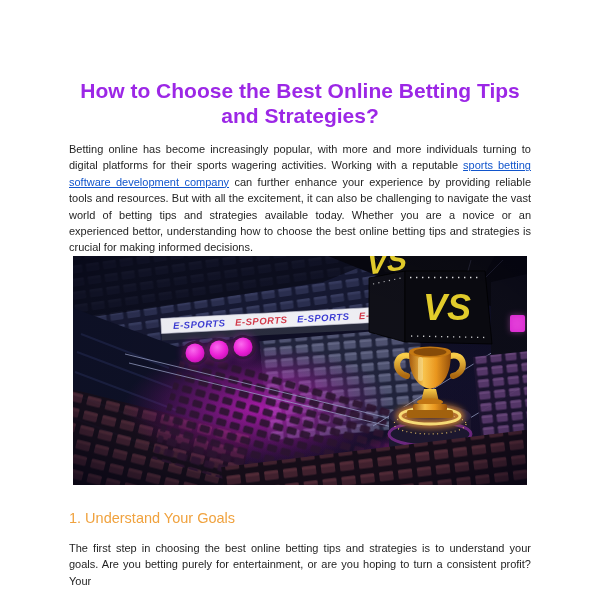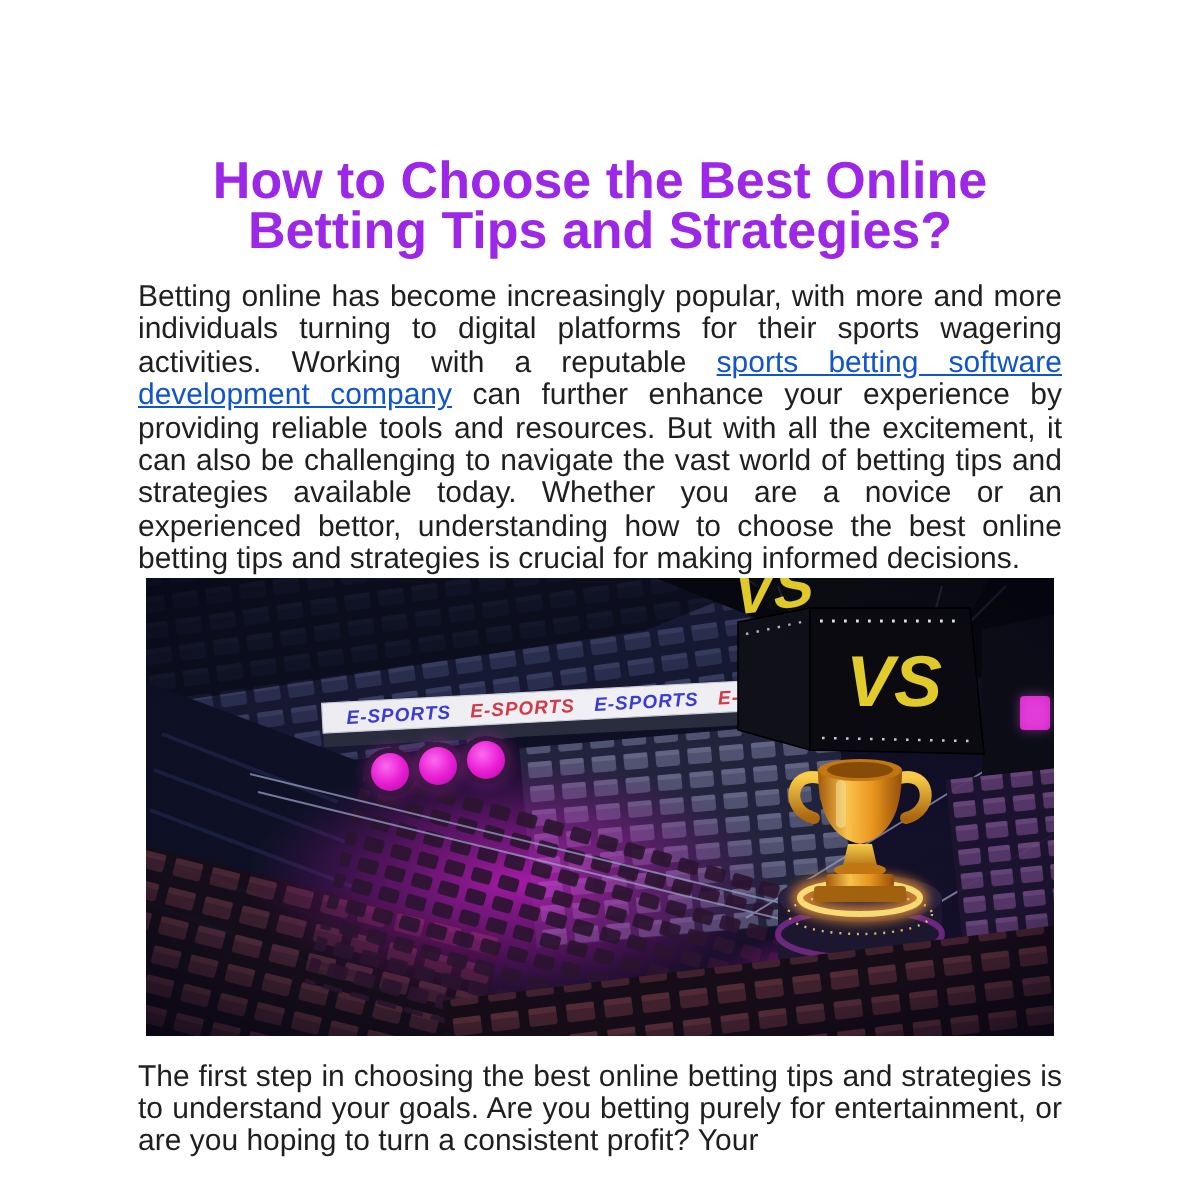--- a/index.html
+++ b/index.html
@@ -5,25 +5,25 @@
   html,body{margin:0;padding:0;}
   body{
     width:600px;height:600px;overflow:hidden;background:#ffffff;
     font-family:"Liberation Sans",sans-serif;
     -webkit-font-smoothing:antialiased;
   }
   .page{width:600px;height:600px;background:#fff;position:relative;}
   .content{padding:0 69px;}
   .doc-title{
     margin:78px 0 0 0;
-    font-size:26px;line-height:25px;font-weight:bold;
+    font-size:21px;line-height:25px;font-weight:bold;
     text-align:center;color:var(--title-color,#9c27e6);
   }
   .body-text{
-    font-size:15px;line-height:16.4px;color:var(--body-color,#1f1f1f);
+    font-size:11px;line-height:16.4px;color:var(--body-color,#1f1f1f);
     text-align:justify;
   }
   p.intro{margin:13px 0 0 0;}
   p.guide{margin:0;}
   .doc-link{color:var(--link-color,#1155cc);text-decoration:underline;cursor:pointer;}
   figure.hero{
     margin:0 0 0 4px;padding:0;width:454px;height:229px;line-height:0;
   }
   figure.hero svg{display:block;}
   .section-heading{
@@ -235,17 +235,18 @@
 
           <g transform="rotate(-7 340 215)">
             <rect x="150" y="188" width="330" height="80" fill="url(#pSeatC)"></rect>
           </g>
 
           <rect x="0" y="0" width="454" height="229" fill="url(#gVig)"></rect>
         </g>
       </svg>
     </figure>
 
+    <h2 class="section-heading">1. Understand Your Goals</h2>
 
     <p class="body-text section">The first step in choosing the best online betting tips and strategies is to understand your goals. Are you betting purely for entertainment, or are you hoping to turn a consistent profit? Your</p>
 
   </div>
 </div>
 
 </body></html>

